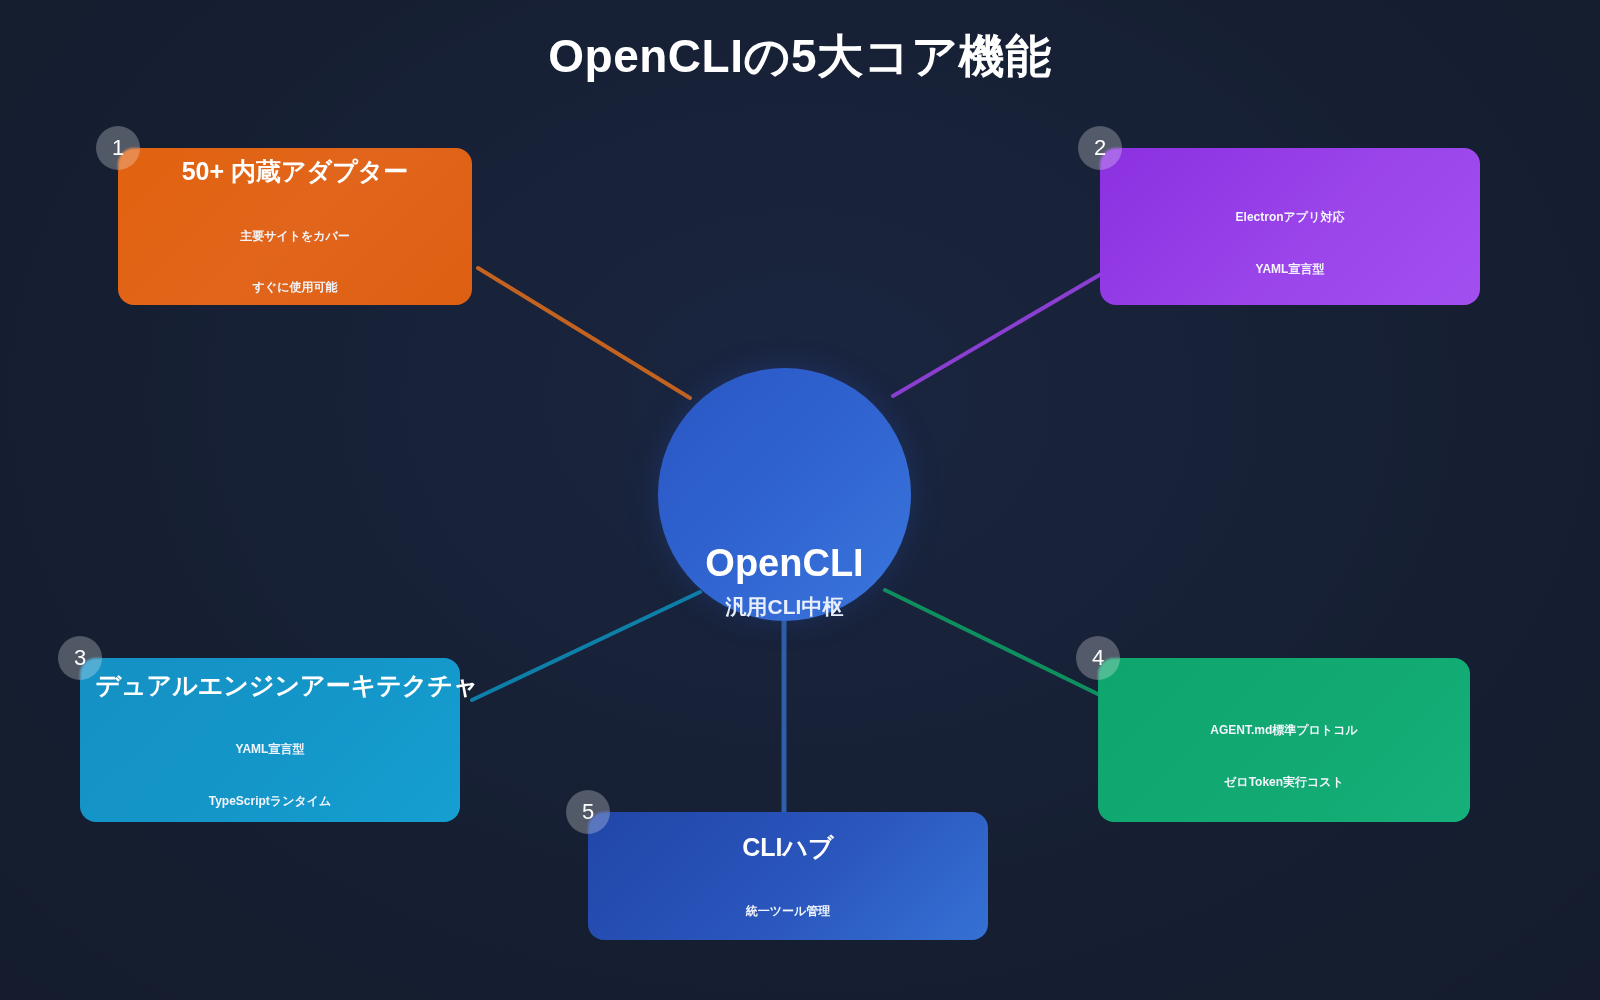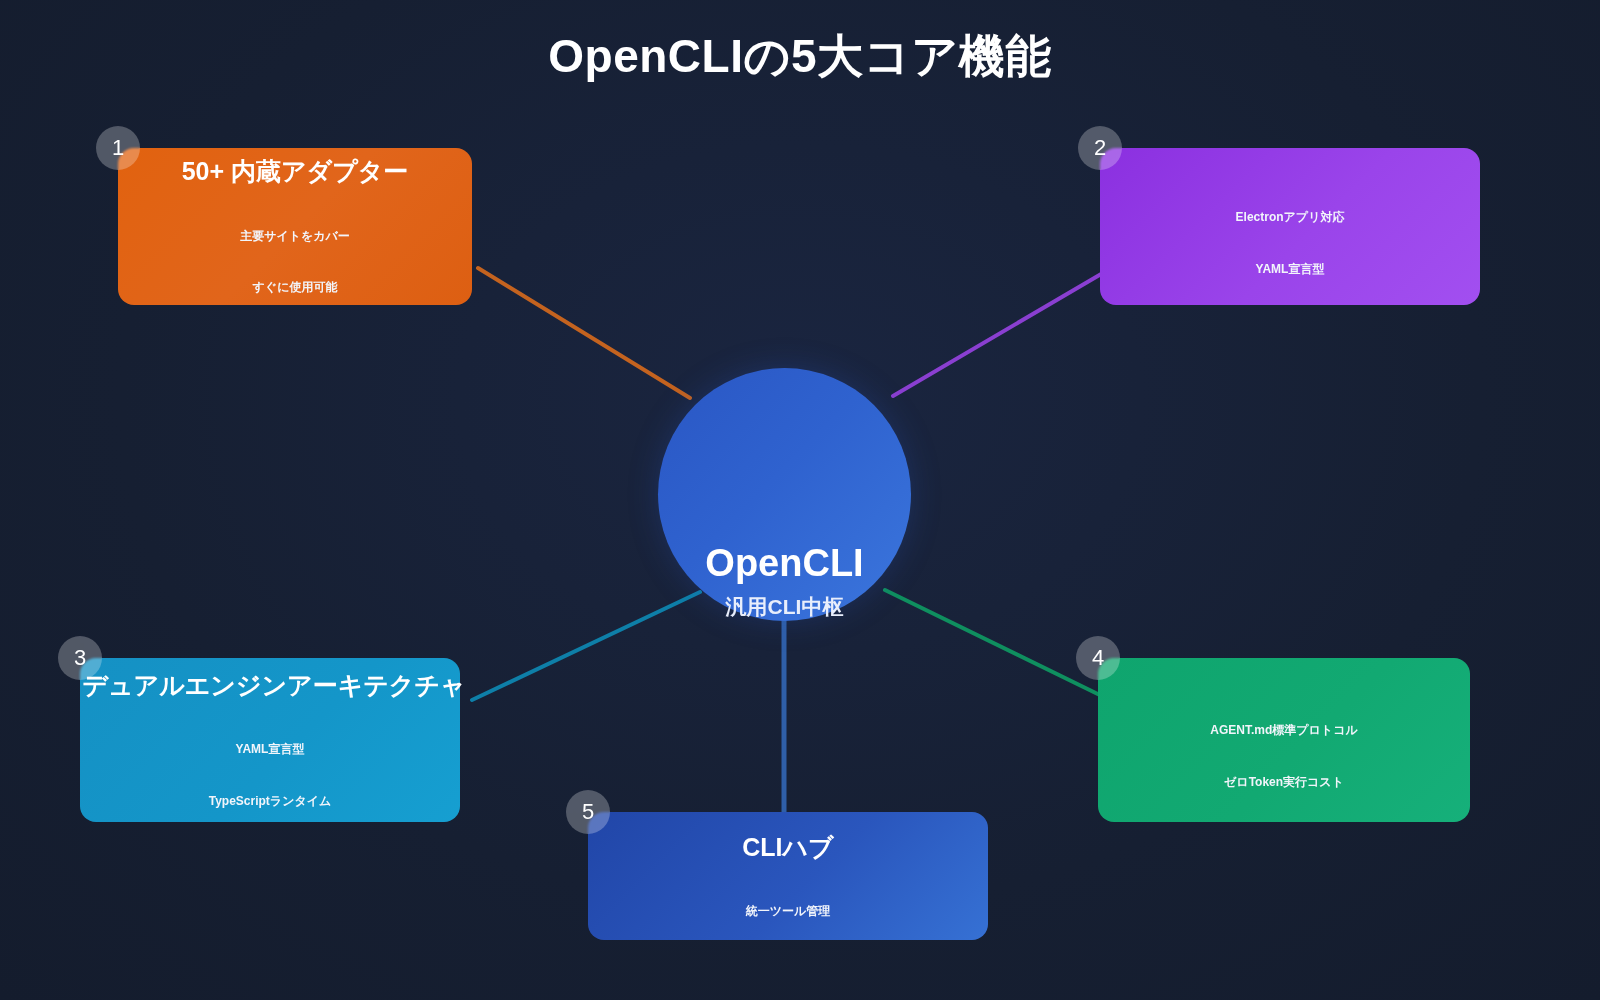--- a/index.html
+++ b/index.html
@@ -119,21 +119,21 @@
     background:linear-gradient(135deg,#0fa56e 0%,#12a972 55%,#16b07a 100%);
   }
   #card-5 {
     left:588px; top:812px; width:400px; height:128px;
     background:linear-gradient(135deg,#2146a8 0%,#2a56bd 55%,#3671d4 100%);
   }
 
   
   #card-3 .card-title {
     position:relative;
-    left:4px;
+    left:17px;
     margin-left:-20px;
     margin-right:-20px;
   }
 </style>
 </head>
 <body>
 
 <div id="stage">
 
   <div id="title">OpenCLIの5大コア機能</div>

